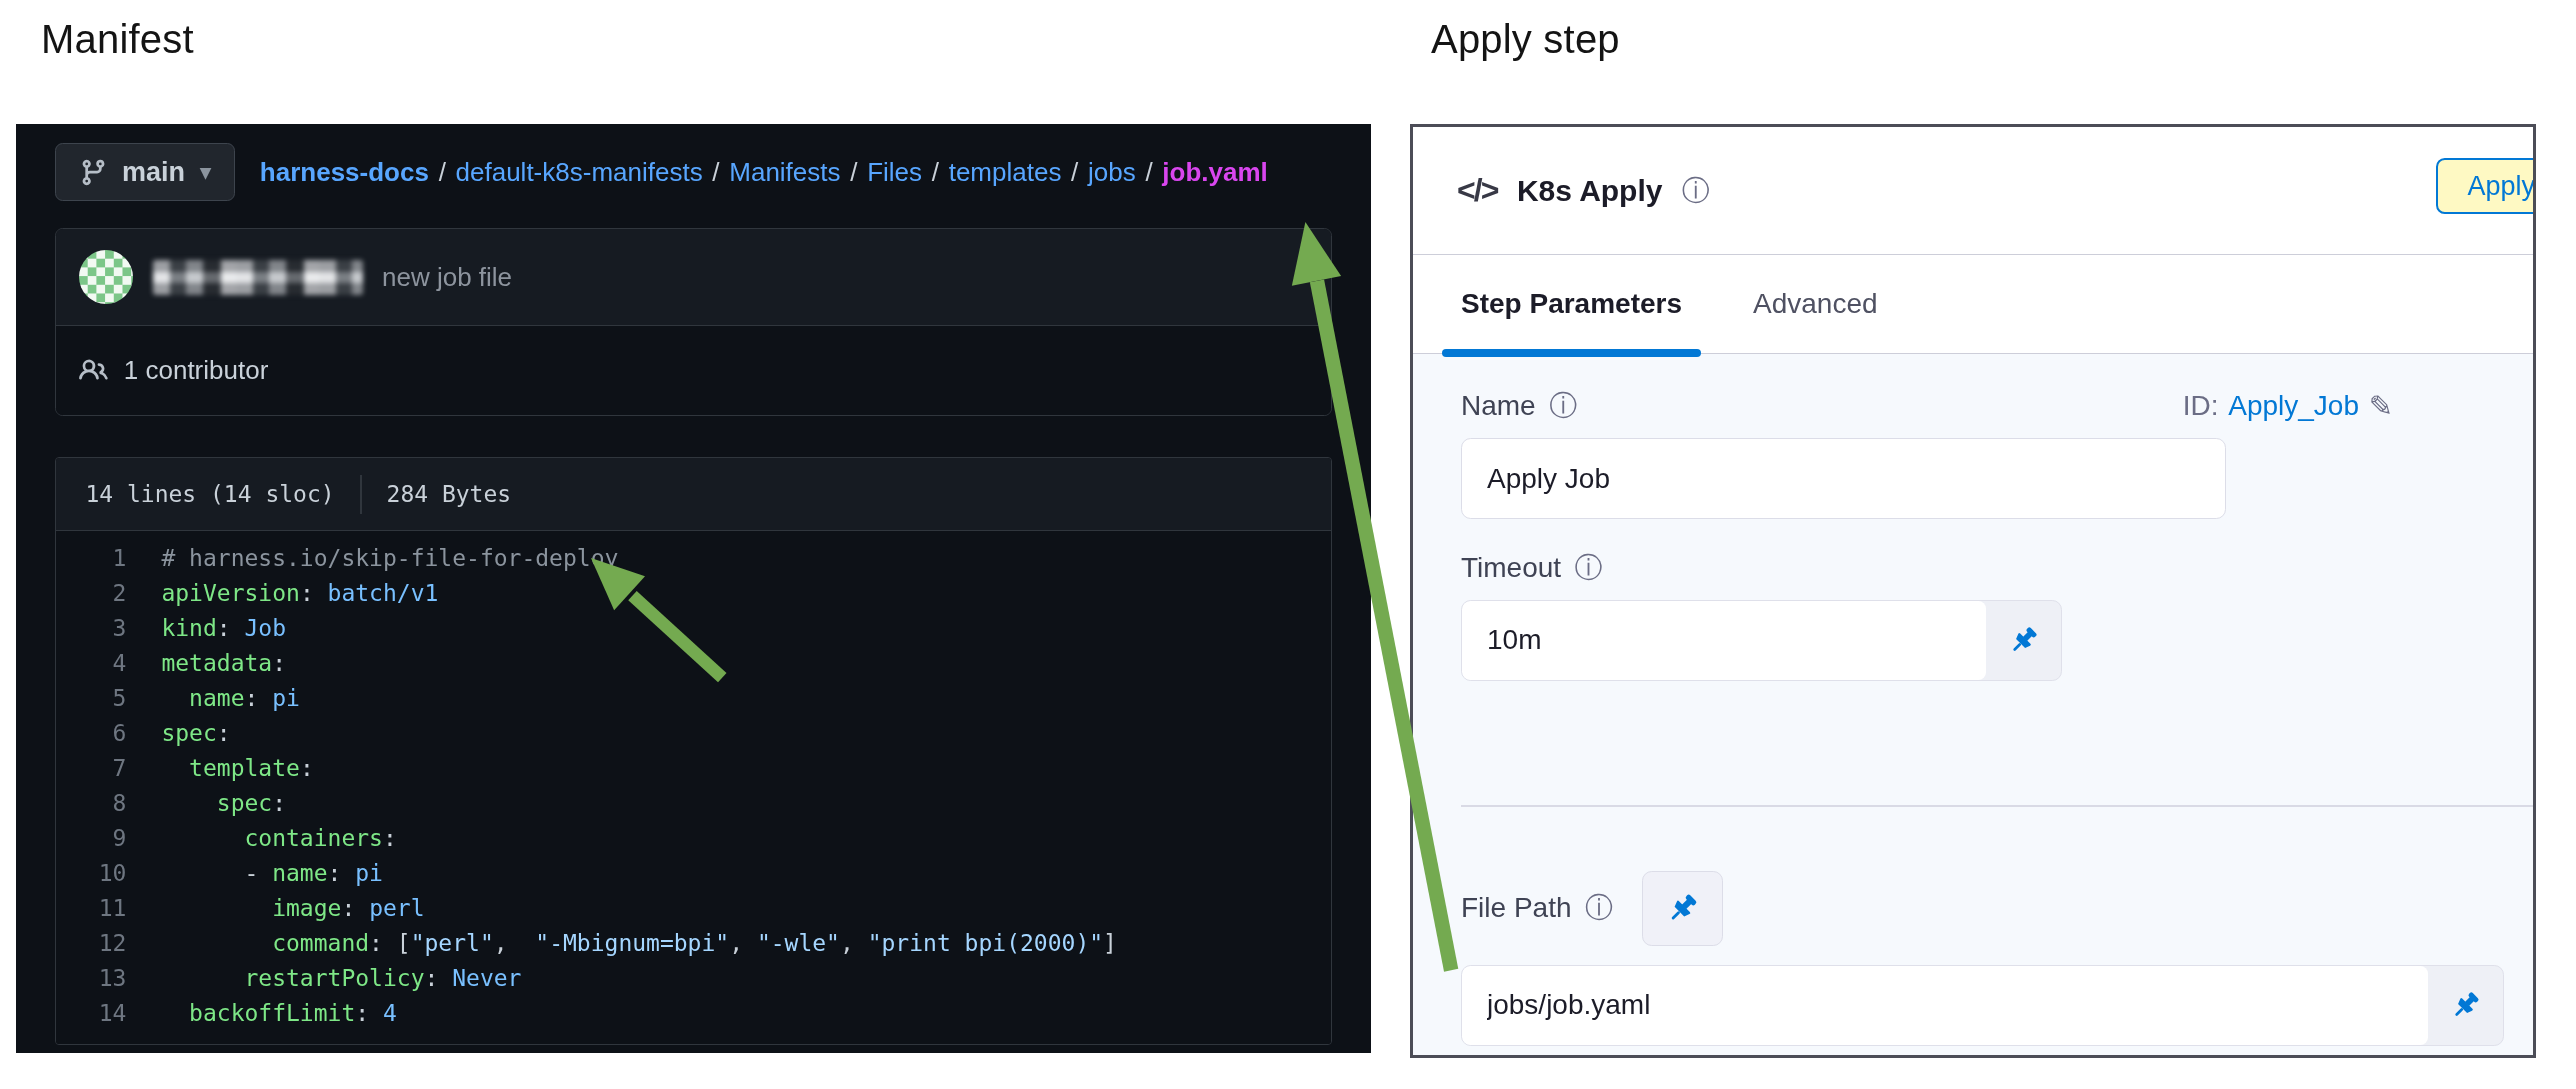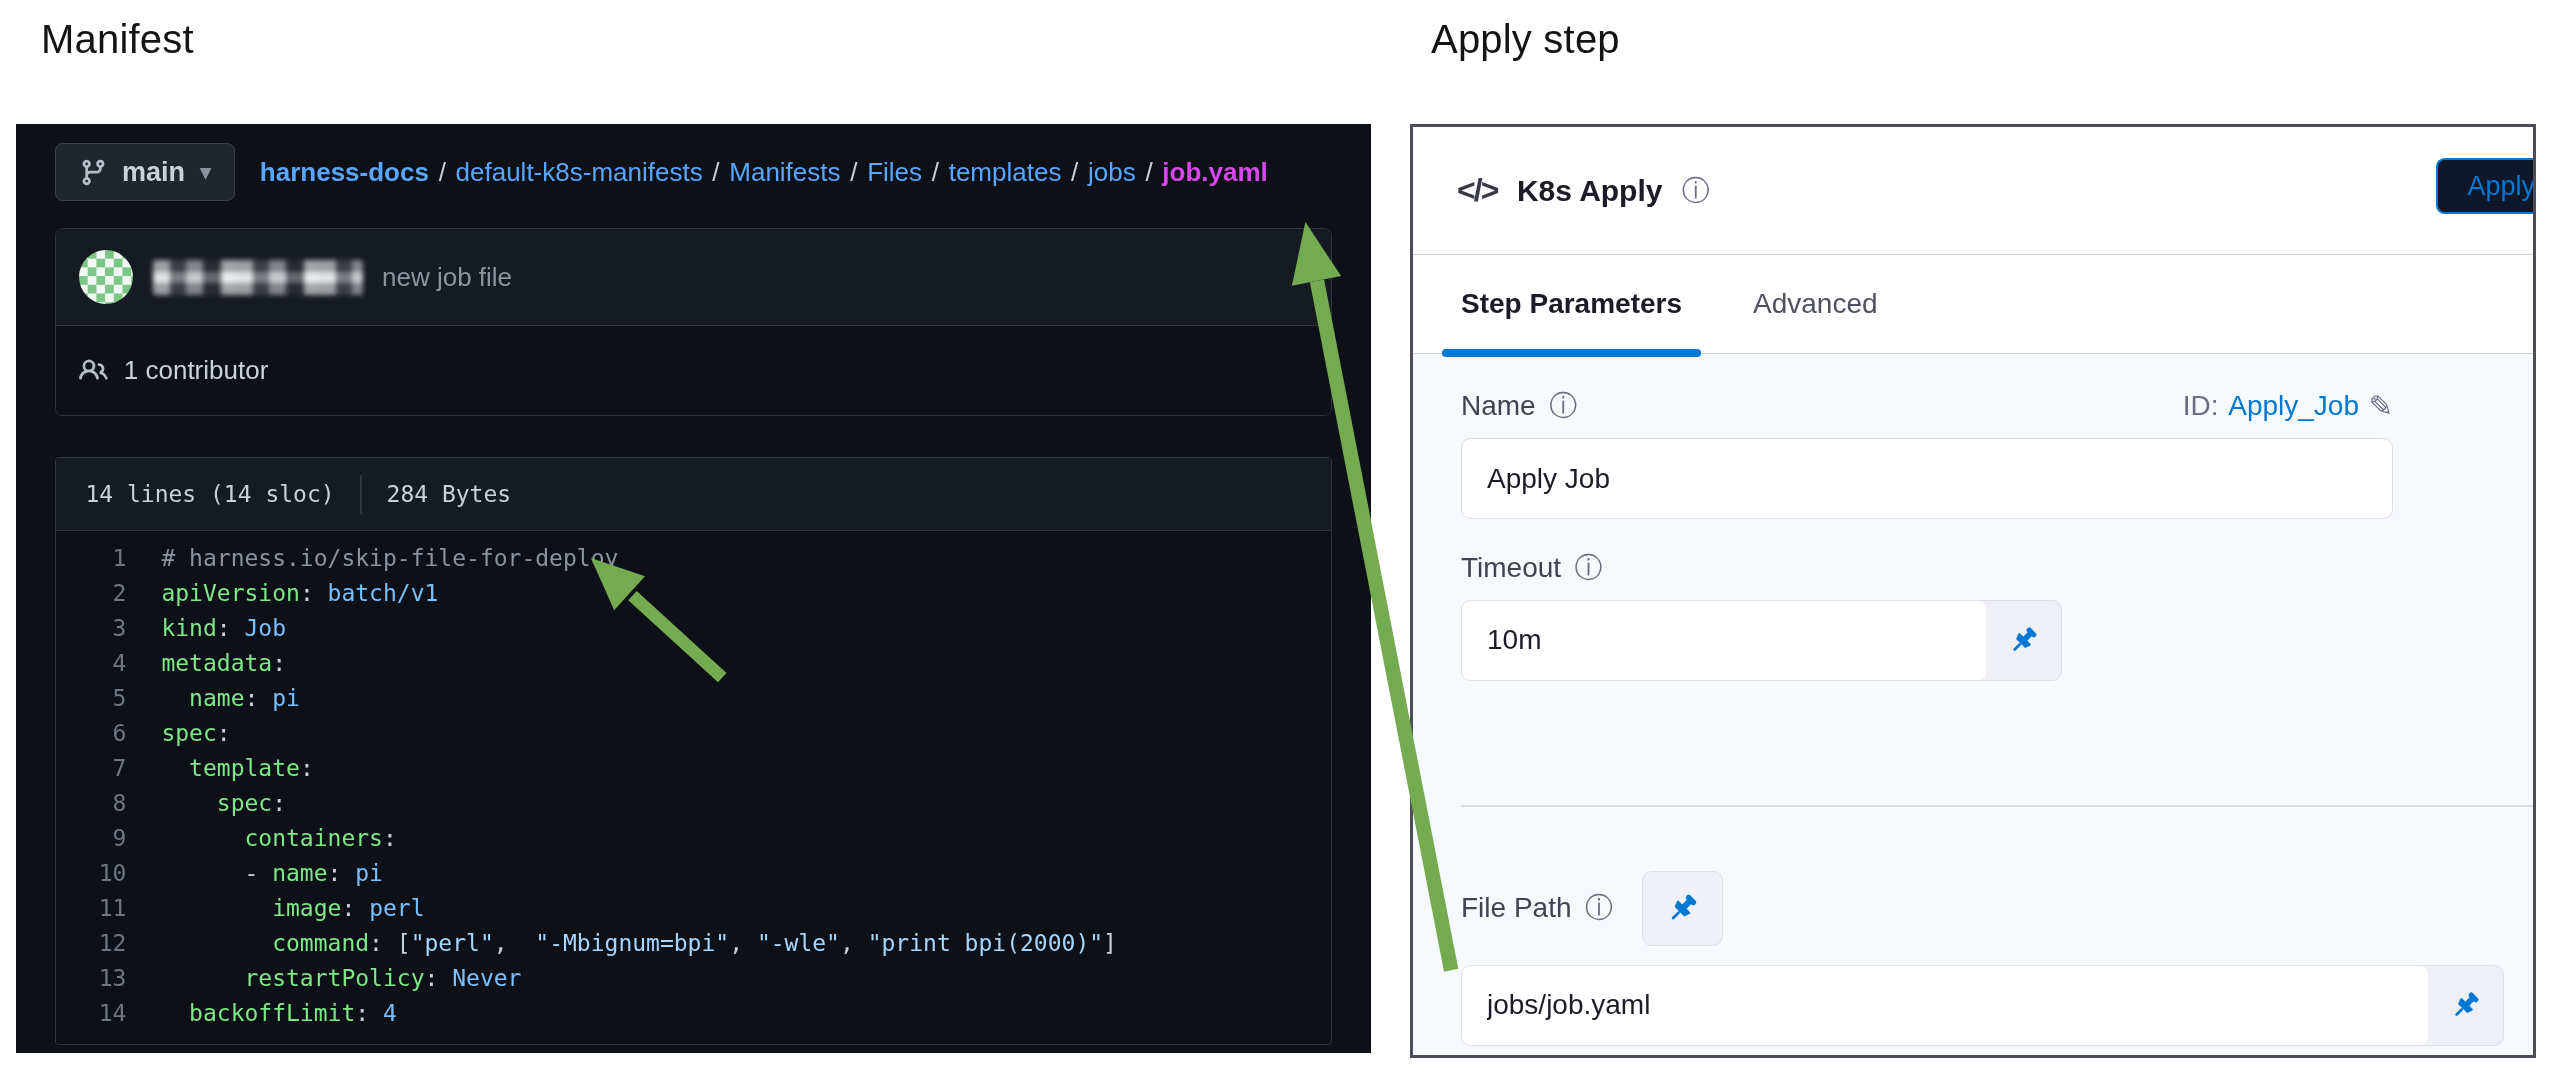--- a/index.html
+++ b/index.html
@@ -81,21 +81,21 @@
   }
   .hn-header{
     height:127px;flex:none;display:flex;align-items:center;gap:19.3px;
     padding-left:44px;border-bottom:1.9px solid #cdced9;position:relative;overflow:hidden;
   }
   .code-glyph{font-weight:bold;font-size:32px;color:#383946;letter-spacing:-1.9px;}
   .hn-title{font-size:30px;font-weight:bold;color:#1c1c28;}
   .info-icon{font-size:28px;color:#6b6d85;cursor:pointer;line-height:1;}
   .apply-btn{
     position:absolute;right:-33px;top:31px;height:56px;padding:0 29px;
-    background:#0f172a;border:2.9px solid #0278d5;border-radius:8.7px;
+    background:#fef9c3;border:2.9px solid #0278d5;border-radius:8.7px;
     color:#0278d5;font-size:27px;display:flex;align-items:center;cursor:pointer;
     font-family:"Liberation Sans",sans-serif;
   }
   .hn-tabs{
     height:98px;flex:none;display:flex;align-items:center;gap:71px;
     padding-left:48px;border-bottom:1.9px solid #cdced9;
   }
   .hn-tab{font-size:28px;color:#4f5162;cursor:pointer;position:relative;height:100%;display:flex;align-items:center;}
   .hn-tab.active{font-weight:bold;color:#1c1c28;}
   .hn-tab.active::after{
@@ -109,21 +109,21 @@
   .row-split{display:flex;justify-content:space-between;align-items:center;width:932px;margin-bottom:15.4px;}
   .id-group{display:flex;align-items:center;gap:9.7px;font-size:28px;}
   .id-label{color:#6b6d85;}
   .id-link{color:#0278d5;text-decoration:none;cursor:pointer;}
   .pencil{color:#6b6d85;font-size:29px;cursor:pointer;}
   .text-input{
     height:81px;box-sizing:border-box;background:#fff;border:1.9px solid #dcdde8;
     border-radius:9.7px;font-size:28px;color:#1c1c28;padding:0 0 0 25px;
     font-family:"Liberation Sans",sans-serif;outline:none;
   }
-  .name-input{width:932px;margin-bottom:33px;display:block;}
+  .name-input{width:765px;margin-bottom:33px;display:block;}
   .input-wrap{
     display:flex;align-items:stretch;box-sizing:border-box;height:81px;
     background:#eef0f6;border:1.9px solid #dfe0ea;border-radius:9.7px;overflow:hidden;
   }
   .input-wrap input{
     flex:1;border:none;background:#fff;border-radius:7.7px;font-size:28px;color:#1c1c28;
     padding:0 0 0 25px;outline:none;font-family:"Liberation Sans",sans-serif;min-width:0;
   }
   .input-suffix{width:75px;flex:none;display:flex;align-items:center;justify-content:center;cursor:pointer;}
   .timeout-wrap{width:601px;}

